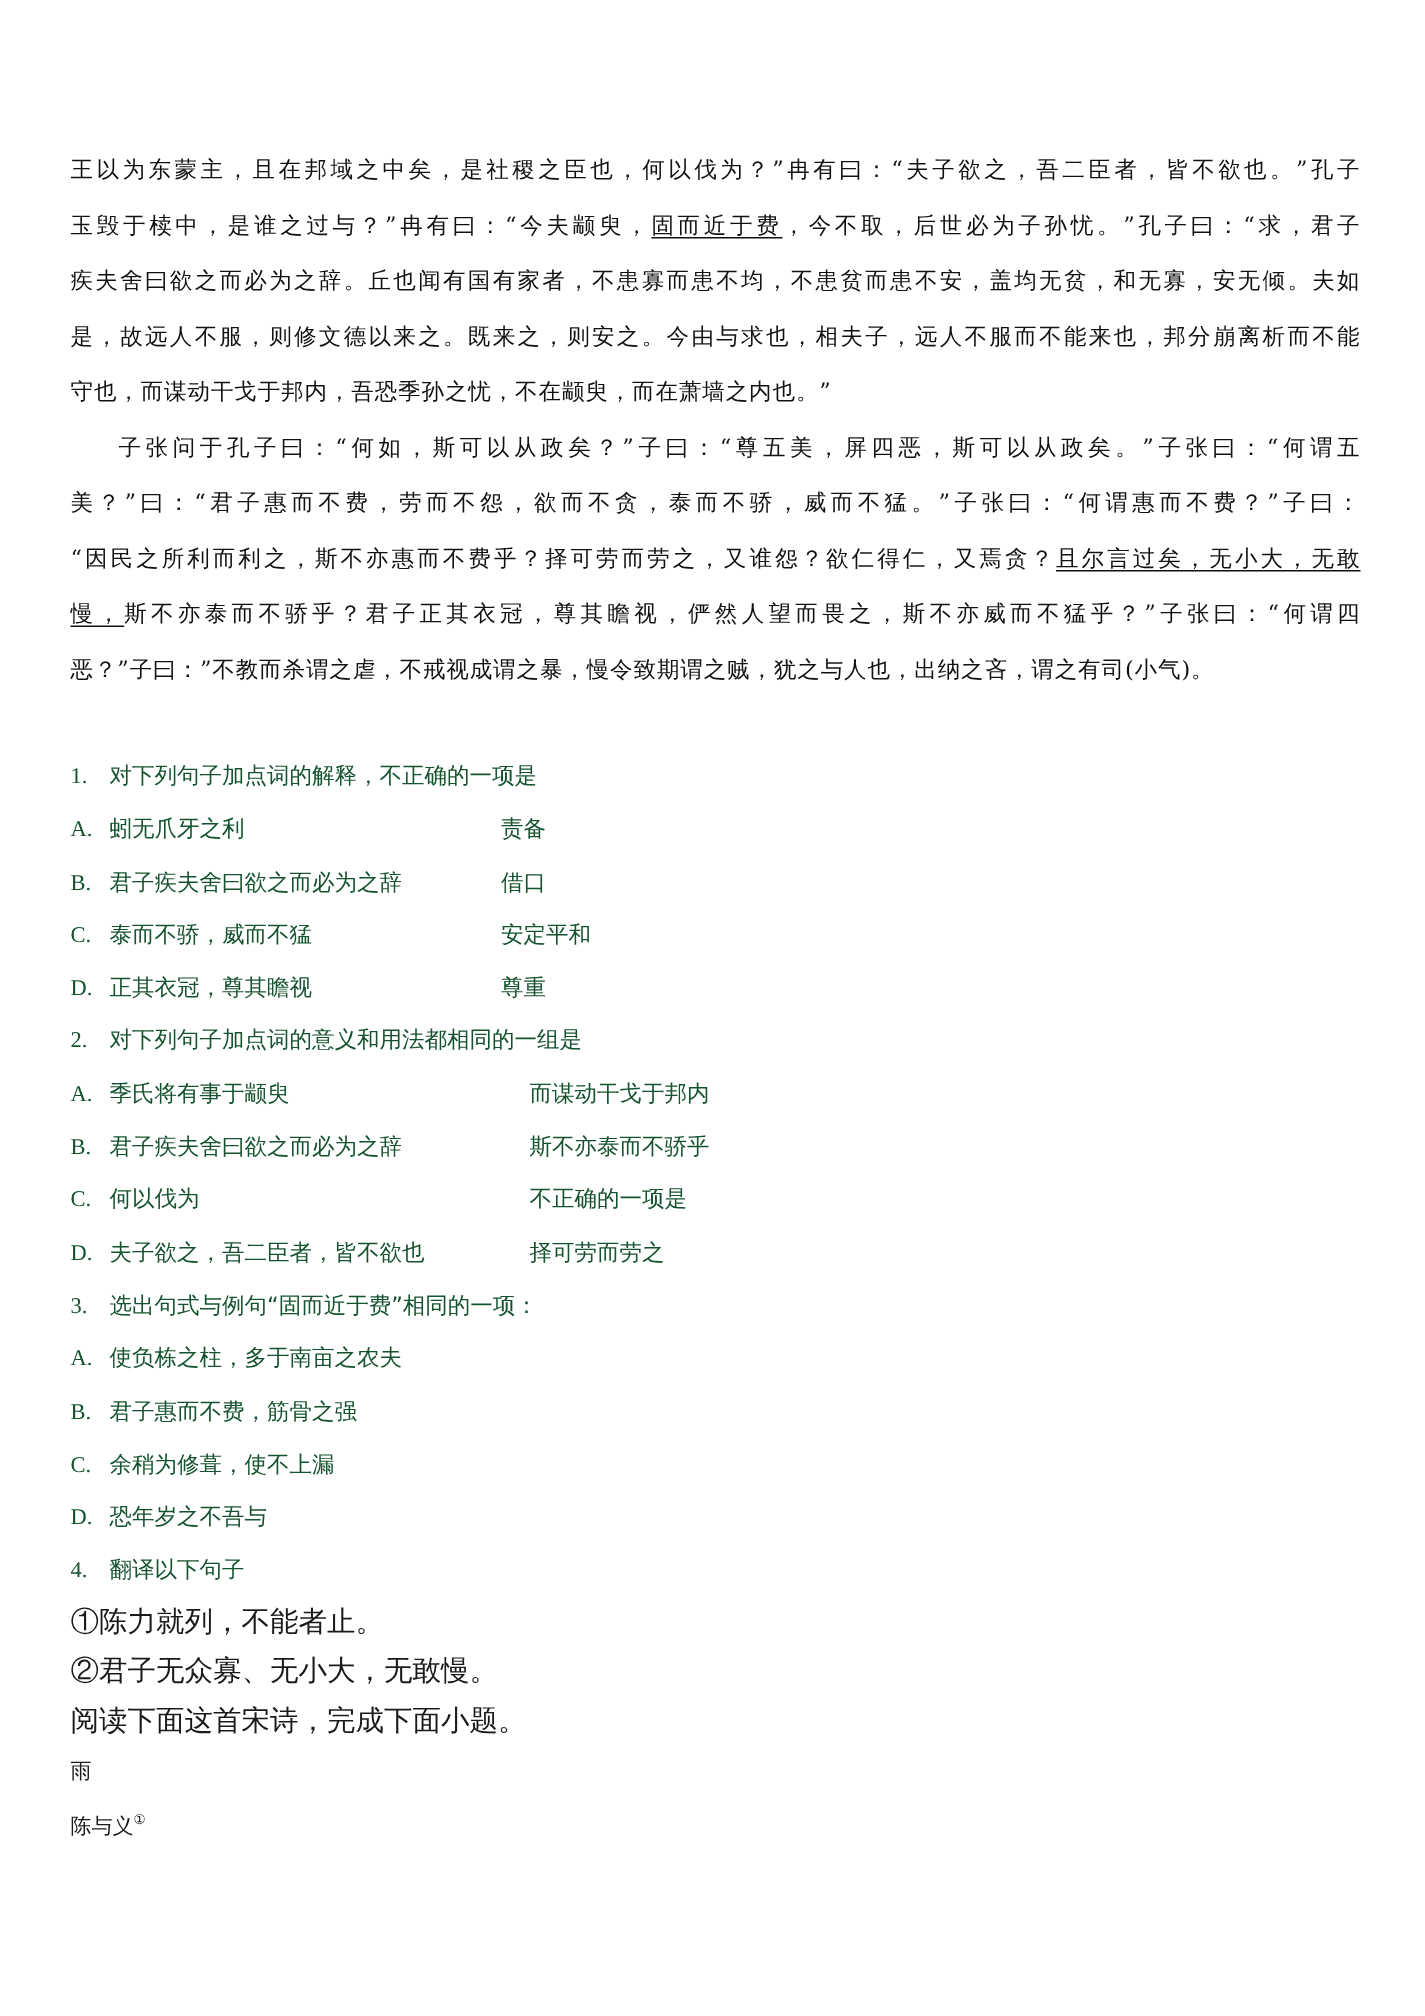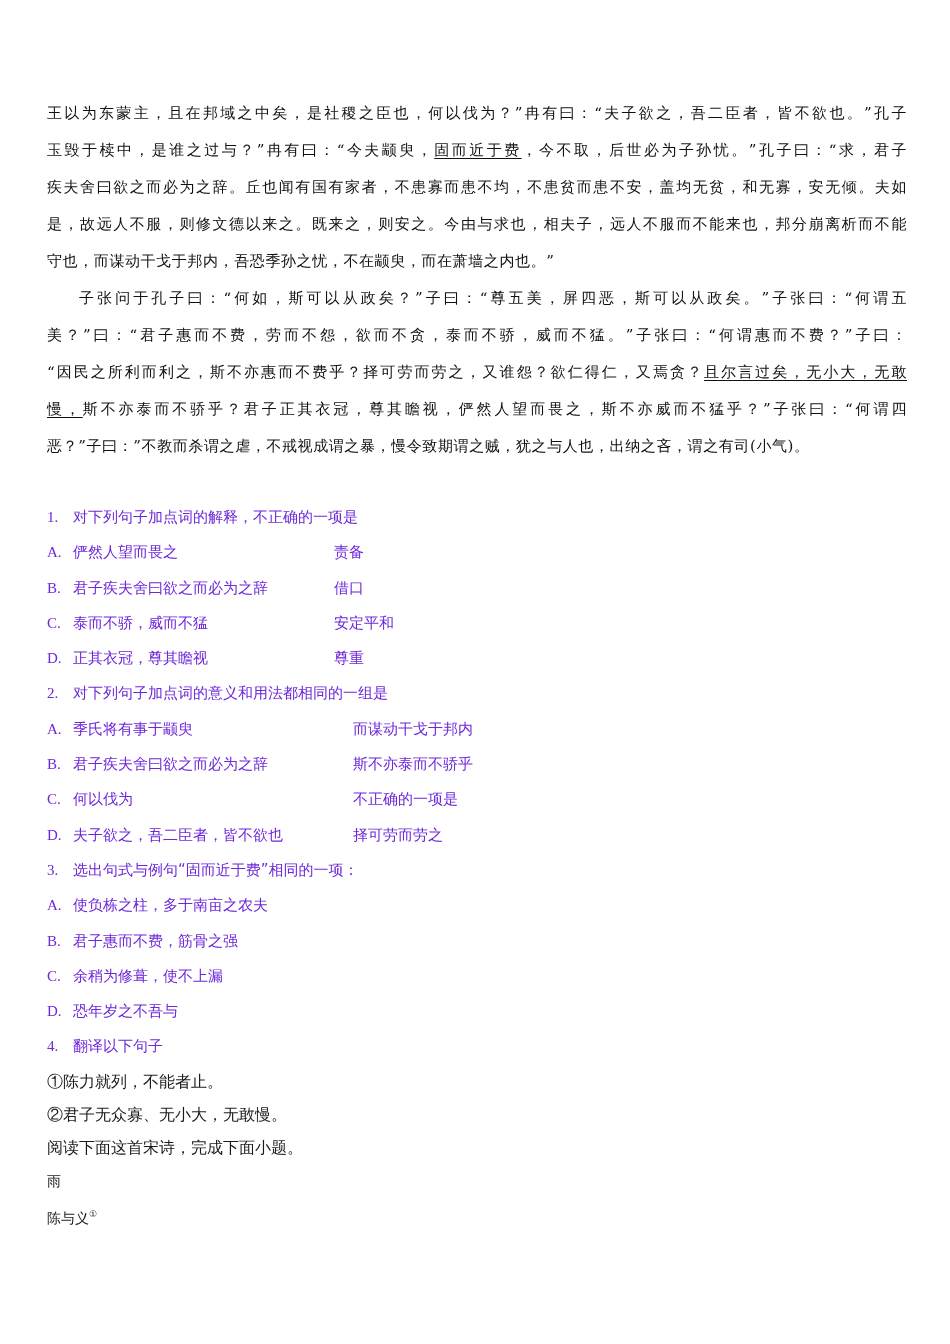--- a/index.html
+++ b/index.html
@@ -55,42 +55,42 @@
       top: 503px;
       width: 860px;
     }
     .qline {
       position: relative;
       height: 35.3px;
       line-height: 28px;
       font-size: 15px;
       white-space: nowrap;
       font-family: "DejaVu Sans", "Liberation Sans", sans-serif;
-      color: #6d28d9;
+      color: #14532d;
     }
     .qline .lbl {
       display: inline-block;
       width: 26px;
       font-family: "Liberation Serif", "DejaVu Serif", serif;
     }
     .qline .opt-text {
       display: inline-block;
     }
     .qline .opt-right {
       position: absolute;
       top: 0;
     }
     .q1 .opt-right { left: 287px; }
     .q2 .opt-right { left: 306px; }
     .tail-line {
       height: 33px;
       line-height: 28px;
-      font-size: 16px;
+      font-size: 19px;
       white-space: nowrap;
-      font-family: Liberation Sans, sans-serif;
+      font-family: Liberation Mono, monospace;
       color: #1a1a1a;
     }
     .tail-line.serif {
       font-family: "DejaVu Serif", "Liberation Serif", serif;
       font-size: 14px;
     }
     sup.fn {
       font-size: 9px;
       vertical-align: 6px;
     }
@@ -132,21 +132,21 @@
       <span>恶？”子曰：”不教而杀谓之虐，不戒视成谓之暴，慢令致期谓之贼，犹之与人也，出纳之吝，谓之有司(小气)。</span>
     </div>
   </div>
 
   <div class="questions">
 
     <div class="qline">
       <span class="lbl">1.</span><span>对下列句子加点词的解释，不正确的一项是</span>
     </div>
     <div class="qline q1">
-      <span class="lbl">A.</span><span class="opt-text">俨然人望而畏之</span>
+      <span class="lbl">A.</span><span class="opt-text">蚓无爪牙之利</span>
       <span class="opt-right">责备</span>
     </div>
     <div class="qline q1">
       <span class="lbl">B.</span><span class="opt-text">君子疾夫舍曰欲之而必为之辞</span>
       <span class="opt-right">借口</span>
     </div>
     <div class="qline q1">
       <span class="lbl">C.</span><span class="opt-text">泰而不骄，威而不猛</span>
       <span class="opt-right">安定平和</span>
     </div>

